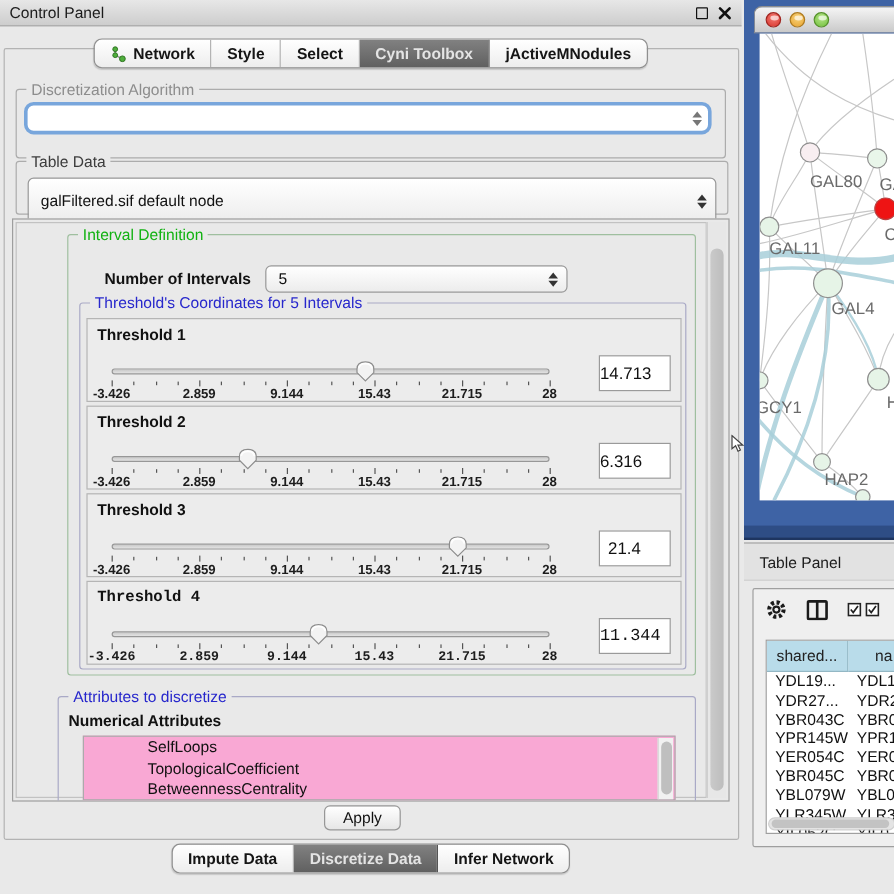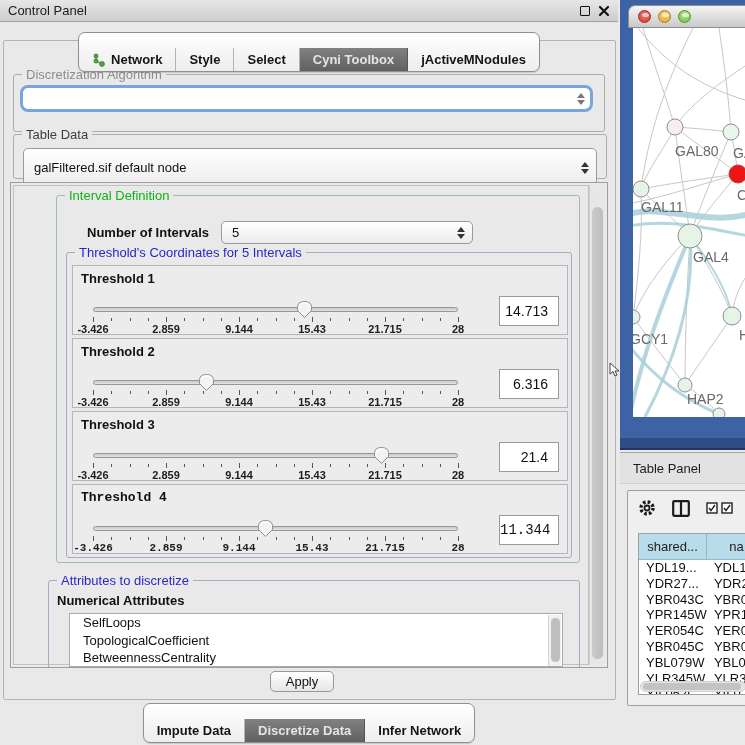--- a/index.html
+++ b/index.html
@@ -16,21 +16,21 @@
   .cp-win-icons { margin-left:auto; display:flex; align-items:center; gap:8px; }
   .float-box { width:10px; height:10px; border:1.6px solid #111; border-radius:1px; }
 
   .cp-outer { position:absolute; left:3px; top:40px; width:613px; height:660px;
     border:1px solid #b3b3b3; border-radius:2px; background:#e9e9e9; }
 
   .cp-tabs { position:absolute; left:0; top:32px; width:618px; display:flex; justify-content:center; z-index:3; }
   .tabgroup { display:flex; border:1px solid #8f8f8f; border-radius:7px; overflow:hidden;
     background:linear-gradient(#ffffff,#ededed); box-shadow:0 1px 1px rgba(0,0,0,.15); }
   .tab { padding:4px 13px; font-size:13px; font-weight:bold; color:#151515;
-    border-right:1px solid #b4b4b4; display:flex; align-items:center; gap:5px; white-space:nowrap;margin-top:15px; }
+    border-right:1px solid #b4b4b4; display:flex; align-items:center; gap:5px; white-space:nowrap; }
   .tab:last-child { border-right:none; }
   .tab.selected { background:linear-gradient(#818181,#606060); color:#e4e4e4; border-right-color:#555; }
 
   .groupbox { position:absolute; border:1px solid #acacac; border-radius:3px; }
   .gb-title { position:absolute; top:-8px; left:8px; background:#e9e9e9; padding:0 4px;
     font-size:13px; color:#3c3c3c; white-space:nowrap; }
   .gb-title.green { color:#12b212; }
   .gb-title.blue { color:#2727cc; }
   .gb-title.gray { color:#8d8d8d; }
 
@@ -71,23 +71,23 @@
   .track { position:absolute; left:0; top:7px; width:365px; height:5px; border:1px solid #979797;
     border-radius:3px; background:linear-gradient(#c9c9c9,#e3e3e3); }
   .thumb-svg { position:absolute; top:0; z-index:2; }
   .tick { position:absolute; width:1px; background:#555; }
   .tick.minor { top:18px; height:3px; }
   .tick.major { top:17px; height:5px; }
   .ticklabel { position:absolute; top:23px; font-size:11px; font-weight:bold; color:#1d1d1d;
     transform:translateX(-50%); white-space:nowrap; }
   .value-box { position:absolute; right:8px; top:30px; width:60px; height:30px; background:#fff;
     border:1px solid #9a9a9a; font-size:14px; color:#111; text-align:right;
-    line-height:28px; padding-right:10px; }
-
-  .attr-list { position:absolute; background:#ffffff; border:1px solid #ababab; overflow:hidden; }
+    line-height:28px; padding-right:24px; }
+
+  .attr-list { position:absolute; background:#f9a8d4; border:1px solid #ababab; overflow:hidden;padding-left:40px; }
   .attr-item { font-size:13px; color:#111; padding-left:13px; line-height:17.5px; white-space:nowrap; }
   .attr-scroll { position:absolute; top:1px; right:1px; width:13px; height:52px; background:#f1f1f1; border-left:1px solid #d5d5d5; }
   .attr-scroll .thumb { position:absolute; left:2px; top:3px; width:9px; height:44px; background:#bfbfbf; border-radius:5px; }
 
   .apply-btn { position:absolute; left:270px; top:671px; width:64px; height:21px;
     border:1px solid #979797; border-radius:5px; background:linear-gradient(#ffffff,#e6e6e6);
     font-size:13px; color:#111; text-align:center; line-height:19px; }
 
   .bottom-tabs { position:absolute; left:0; top:703px; width:618px; display:flex; justify-content:center; }
 

